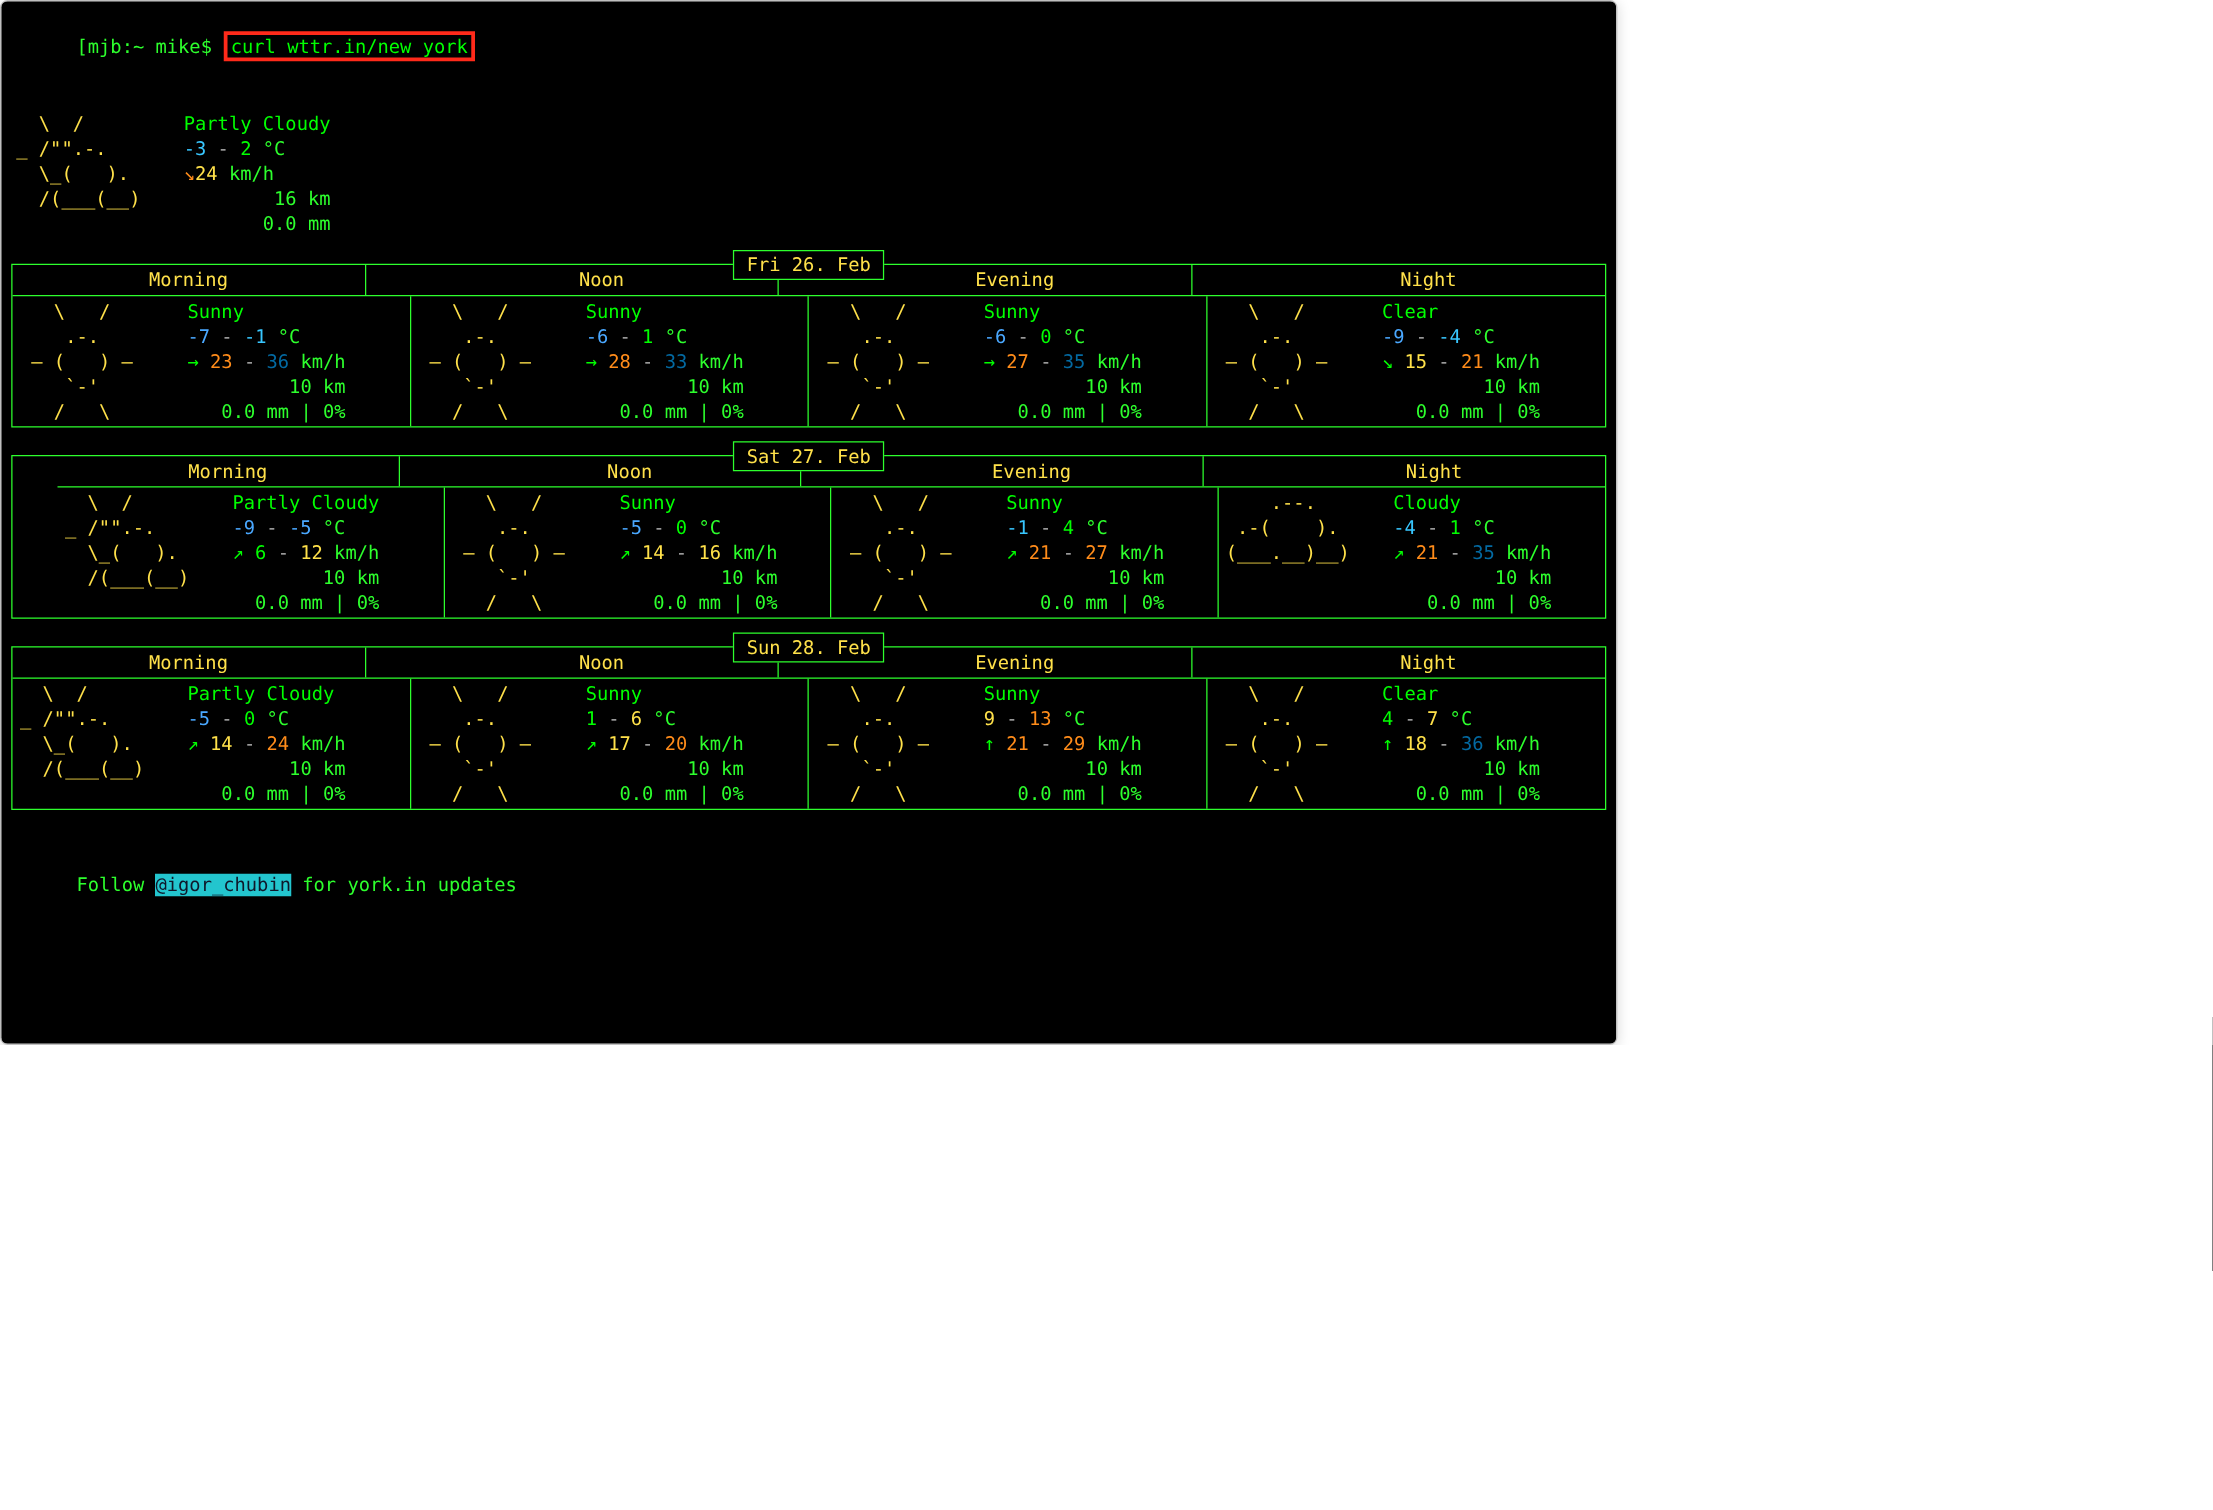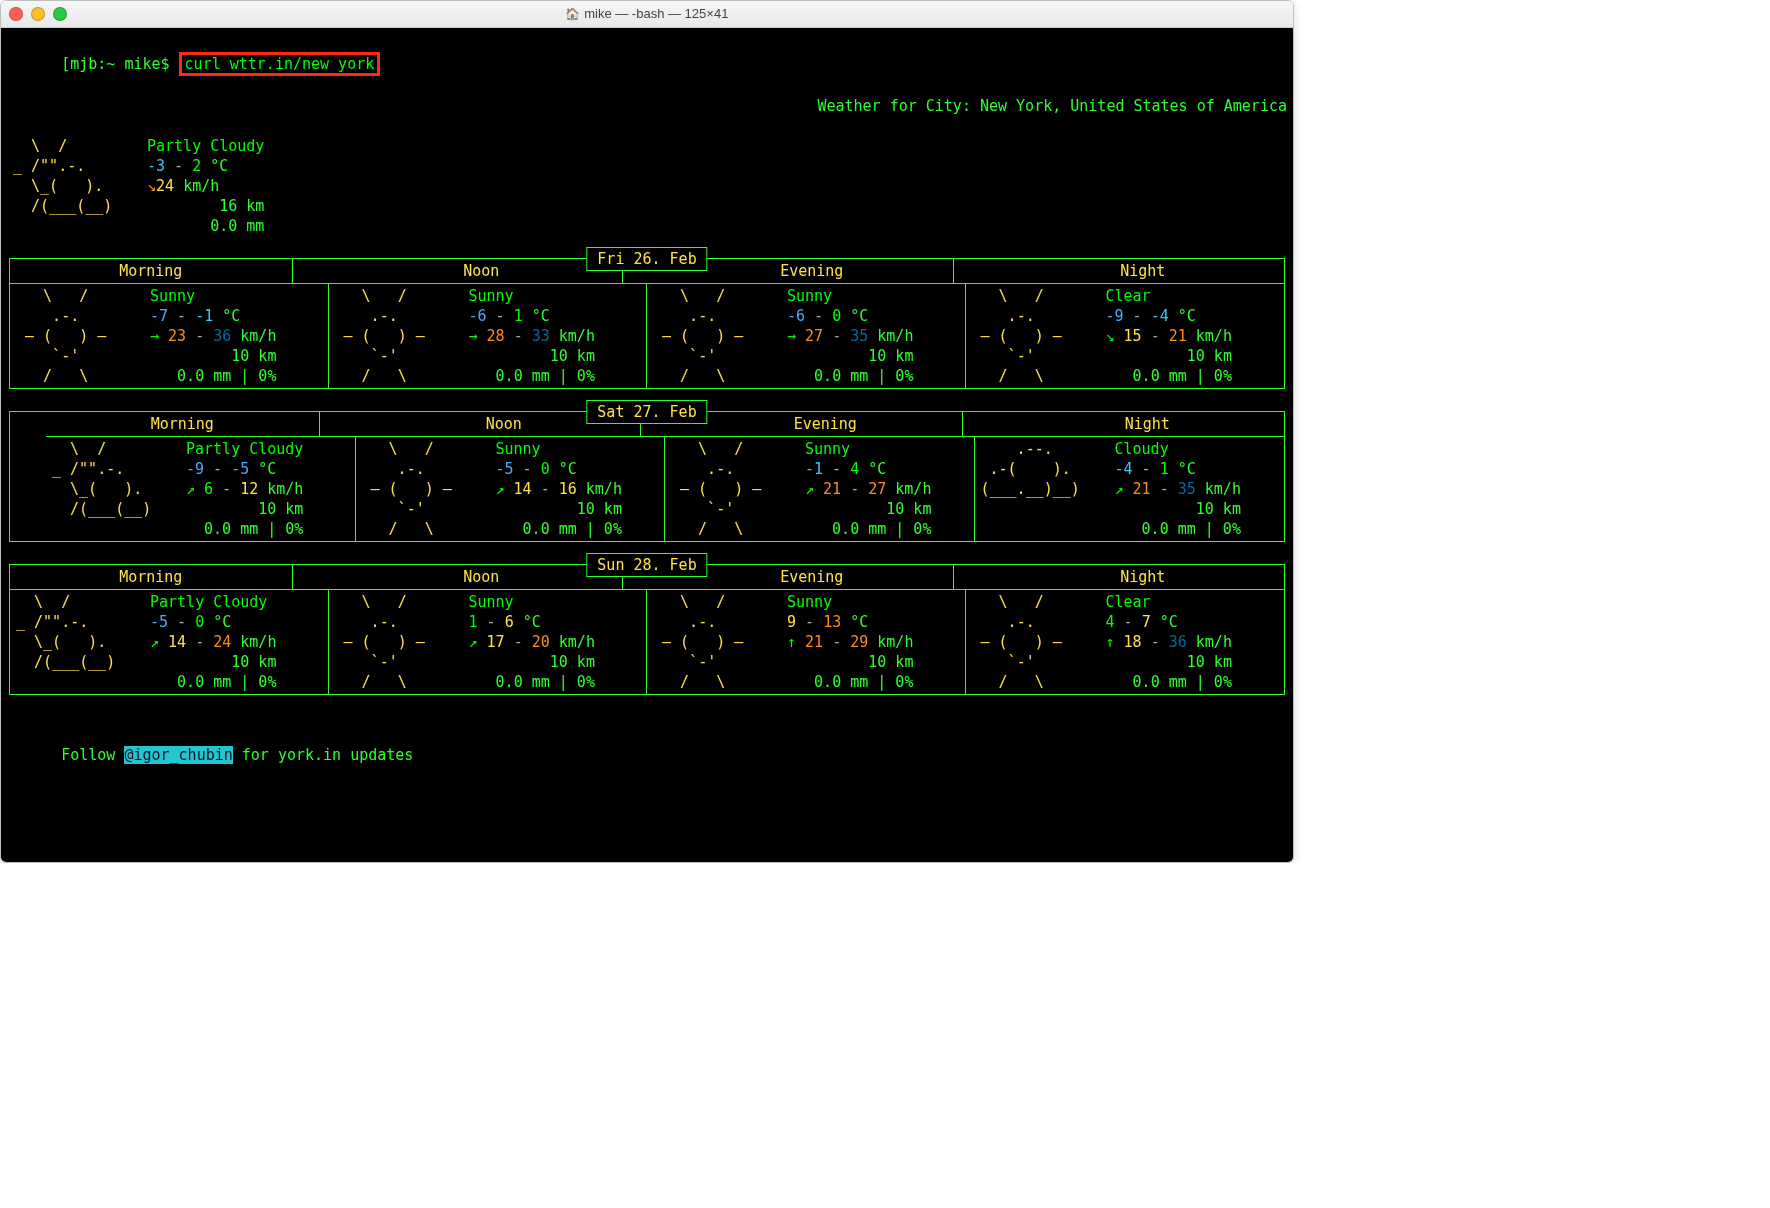--- a/index.html
+++ b/index.html
@@ -129,39 +129,27 @@
   .home-icon {
     font-size: 12px;
     filter: grayscale(40%);
   }
 </style>
 </head>
 <body>
 
 <div class="window">
 
-  <div class="titlebar">
-    <div class="traffic">
-      <div class="dot red"></div>
-      <div class="dot yellow"></div>
-      <div class="dot green"></div>
-    </div>
-    <div class="titletext">
-      <span class="home-icon">🏠</span>
-      <span>mike — -bash — 125×41</span>
-    </div>
-  </div>
 
   <div class="term">
 
     <div class="line mono">
       <span class="c-grn">[mjb:~ mike$ </span><span class="hl-box"><span class="c-brgrn">curl wttr.in/new york</span></span>
     </div>
 
-    <div class="line c-grn">Weather for City: New York, United States of America</div>
 
     <div class="line">&nbsp;</div>
 
     <div class="wcell" style="padding-left:6px;">
       <pre class="ascii">  \  /      
 _ /"".-.    
   \_(   ).  
   /(___(__) </pre>
       <div class="info">
         <div class="c-brgrn">Partly Cloudy</div>

